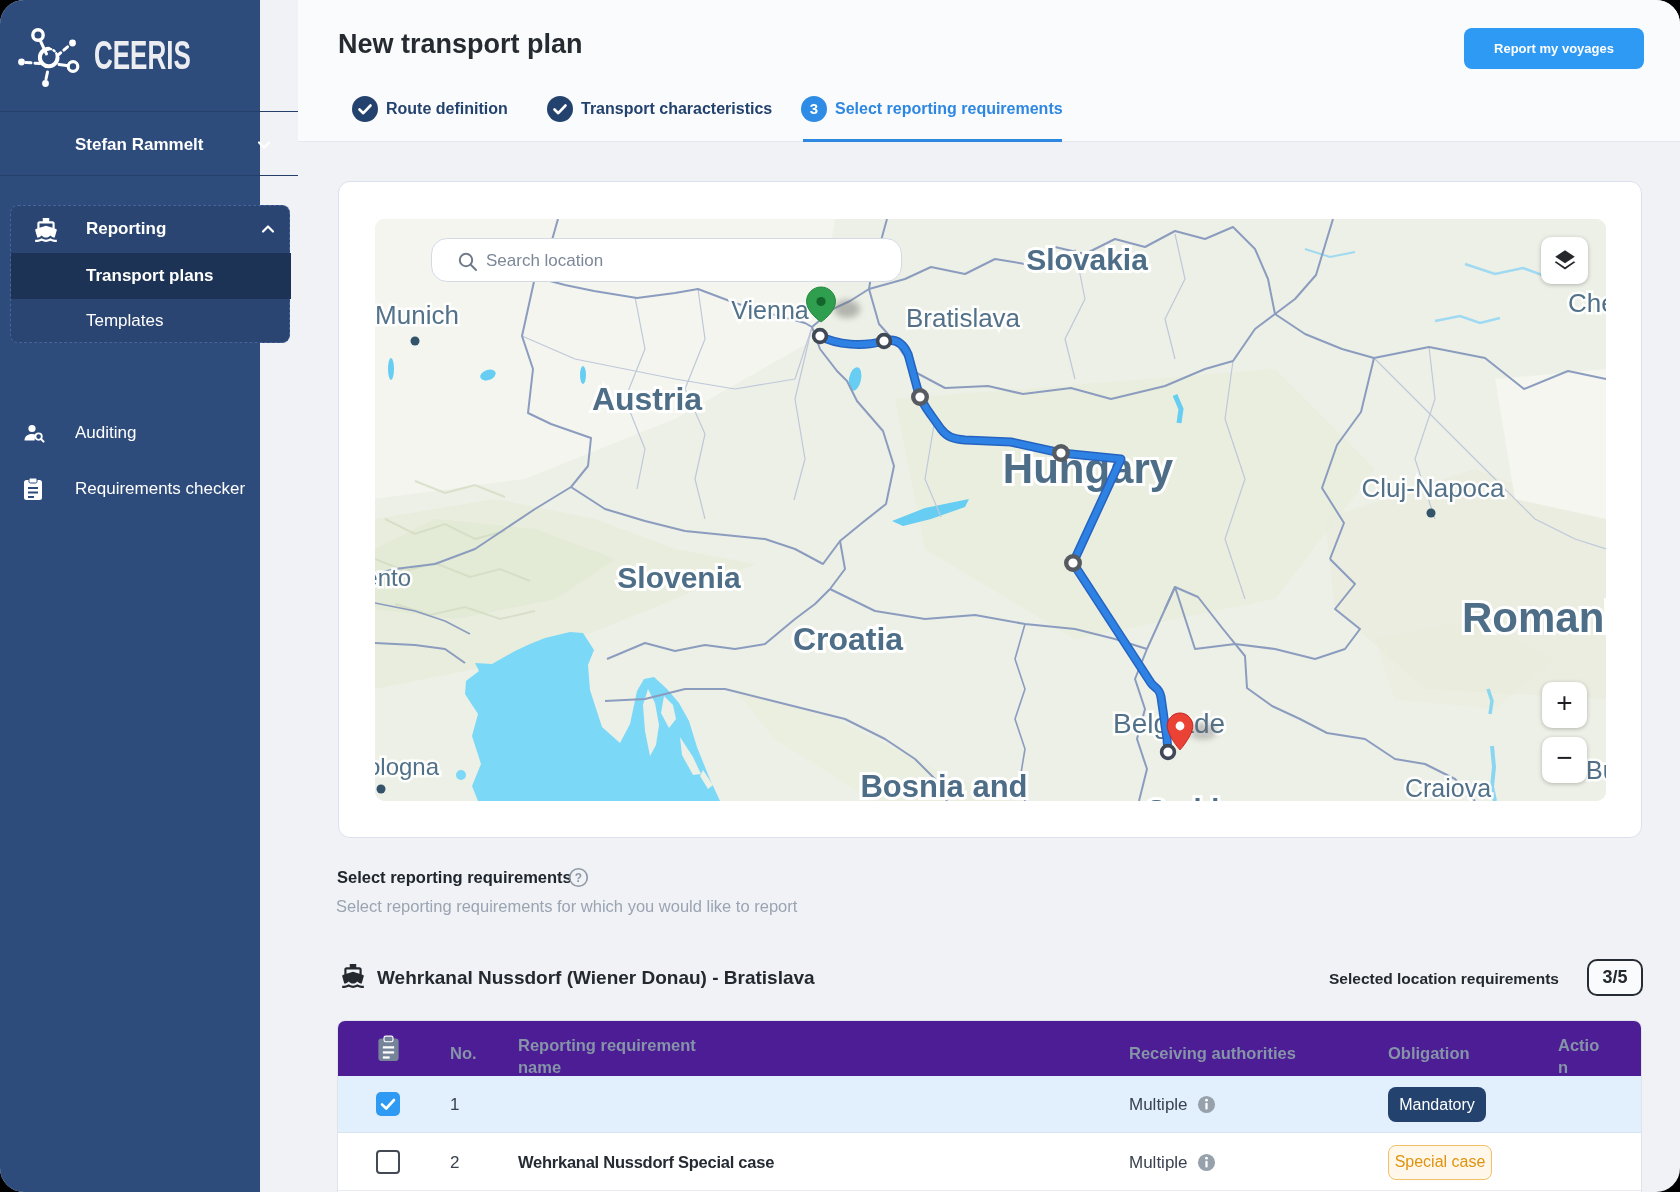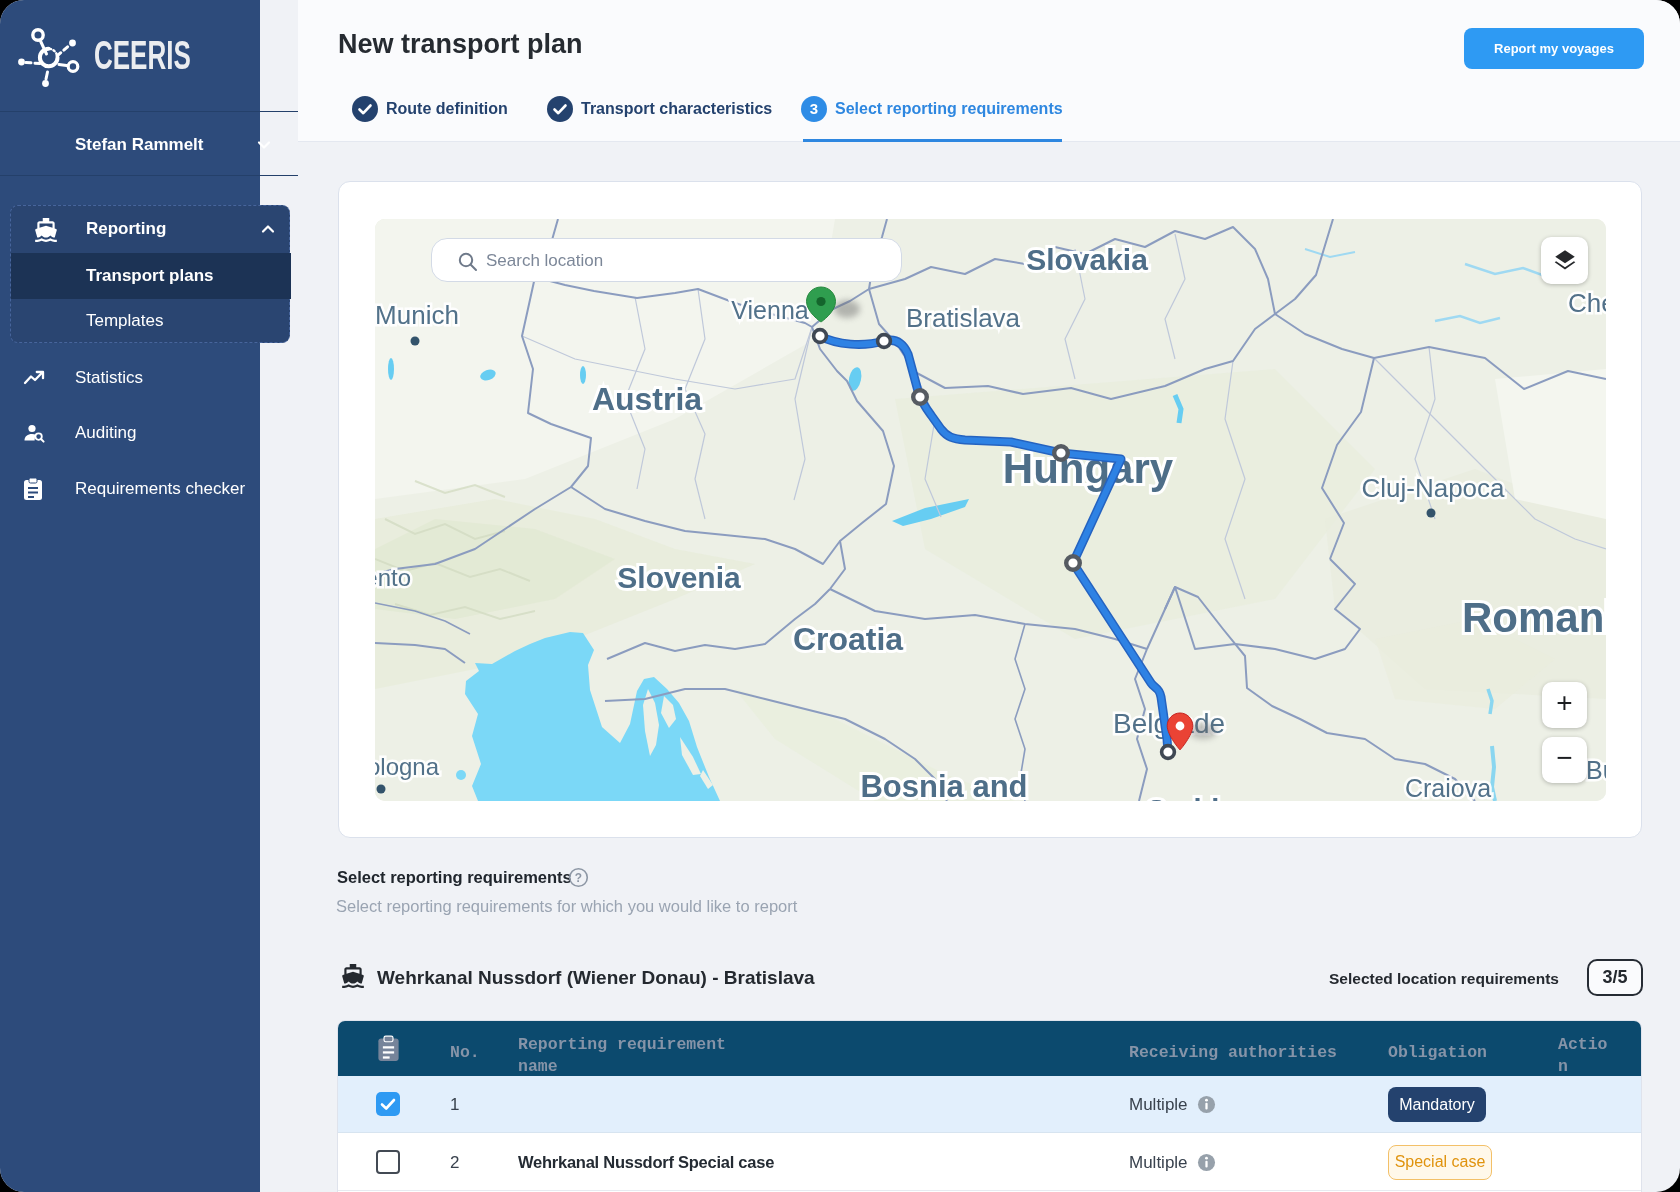--- a/index.html
+++ b/index.html
@@ -45,21 +45,21 @@
   
   .sec-h { position:absolute; left:337px; top:868px; font-size:16.5px; font-weight:bold; color:#20262d; }
   .sec-help { position:absolute; left:568px; top:867px; }
   .sec-sub { position:absolute; left:336px; top:897px; font-size:16.5px; color:#9aa4b2; }
   .ship-ic { position:absolute; left:340px; top:962px; }
   .voy-title { position:absolute; left:377px; top:967px; font-size:19px; font-weight:bold; color:#24292f; }
   .sel-lbl { position:absolute; left:1329px; top:970px; font-size:15.5px; font-weight:bold; color:#24292f; }
   .sel-count { position:absolute; left:1587px; top:959px; width:56px; height:37px; border:2px solid #262c34; border-radius:10px; background:#fafbfd; text-align:center; line-height:33px; font-size:18px; font-weight:bold; color:#24292f; }
   
   .tablecard { position:absolute; left:337px; top:1020px; width:1305px; height:176px; background:#fff; border:1px solid #dfe3ec; border-radius:8px 8px 0 0; overflow:hidden; }
-  .thead { position:absolute; left:0; top:0; width:1303px; height:61px; background:#0c4a6e;font-family:Liberation Mono, monospace; }
+  .thead { position:absolute; left:0; top:0; width:1303px; height:61px; background:#4c1d95; }
   .th { position:absolute; color:#8694a8; font-size:16.5px; font-weight:bold; line-height:22px; }
   .trow { position:absolute; left:0; width:1303px; height:57px; }
   .row1 { top:55px; background:#e2effc; border-bottom:1px solid #d7e4f0; }
   .row2 { top:113px; background:#fff; border-bottom:1px solid #e7eaf0; }
   .cb { position:absolute; left:38px; top:16px; width:24px; height:24px; border-radius:5px; }
   .cb.on { background:#2e9af3; }
   .cb.off { border:2px solid #434a54; background:#fff; border-radius:4px; }
   .cell { position:absolute; top:0; line-height:57px; font-size:17px; color:#39424e; }
   .name { font-weight:bold; color:#242b33; font-size:16.5px; letter-spacing:-0.25px; width:352px; overflow:hidden; white-space:nowrap; }
   .pill-m { position:absolute; left:1050px; top:11px; width:98px; height:35px; background:#24426e; border-radius:8px; color:#fff; font-size:16px; text-align:center; line-height:35px; }
@@ -110,27 +110,20 @@
             <path d="M2 9.5 L7 4.5 L12 9.5" stroke="#fff" stroke-width="2.2" fill="none" stroke-linecap="round" stroke-linejoin="round"></path>
           </svg>
       </div>
       <div class="selrow"></div>
       <div class="navrow" style="top:47px; font-weight:bold;">
           <div class="txt">Transport plans</div>
         </div>
       <div class="navrow" style="top:92px;">
           <div class="txt">Templates</div>
         </div>
-    </div>
-    <div class="navrow" style="top:355px;">
-      <svg class="nicon" width="24" height="24" viewBox="0 0 24 24">
-          <path d="M3 17 L9 10.5 L13 14 L20.3 6.5" stroke="#fff" stroke-width="2.3" fill="none" stroke-linecap="round" stroke-linejoin="round"></path>
-          <path d="M14.8 6 L21 6 L21 12.2" stroke="#fff" stroke-width="2.3" fill="none" stroke-linecap="round" stroke-linejoin="round"></path>
-        </svg>
-      <div class="txt">Statistics</div>
     </div>
     <div class="navrow" style="top:410px;">
       <svg class="nicon" width="24" height="24" viewBox="0 0 24 24">
           <circle cx="10" cy="7.5" r="3.6" fill="#fff"></circle>
           <path d="M2.5 19.5c0-4 3.3-6.4 7.5-6.4 1.5 0 3 .3 4.2 1a6 6 0 0 0-1.6 5.4z" fill="#fff"></path>
           <circle cx="16.6" cy="15.6" r="3.2" fill="none" stroke="#fff" stroke-width="1.8"></circle>
           <path d="M19 18 L21.6 20.6" stroke="#fff" stroke-width="2" stroke-linecap="round"></path>
         </svg>
       <div class="txt">Auditing</div>
     </div>

